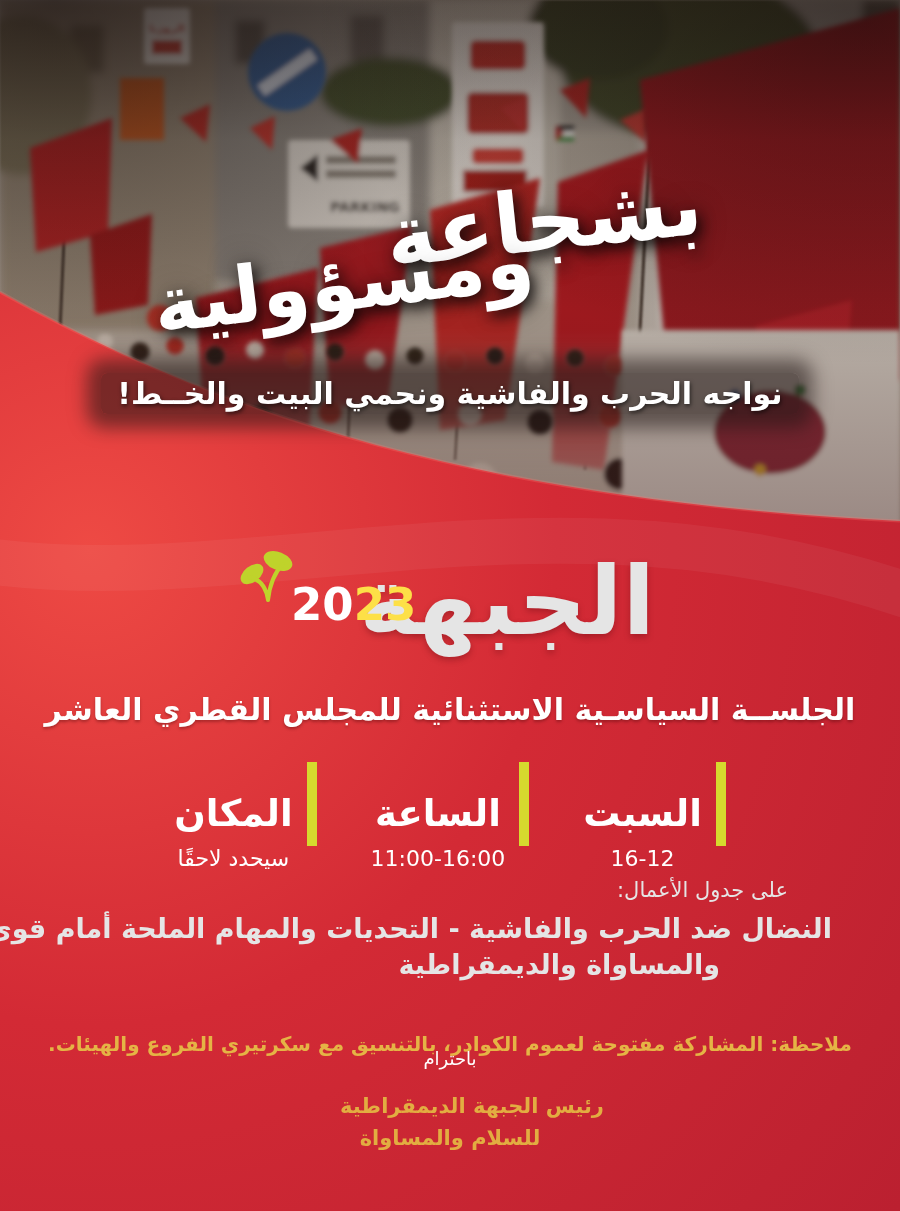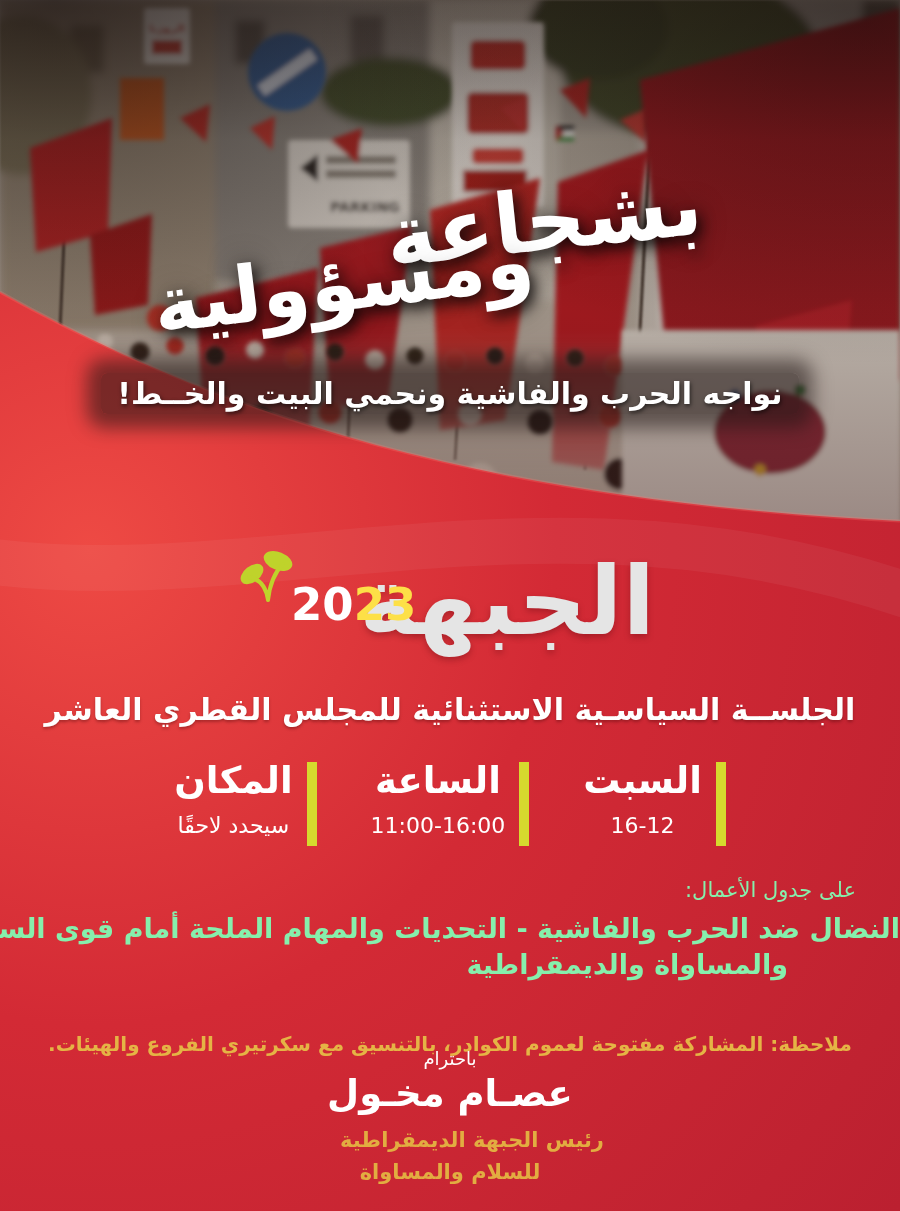--- a/index.html
+++ b/index.html
@@ -37,38 +37,38 @@
   
   .subtitle{position:absolute;top:692px;width:100%;text-align:center;direction:rtl;
             font-size:30px;font-weight:bold;color:#ffffff;white-space:nowrap;
             text-shadow:0 2px 3px rgba(70,10,10,.35);}
   
   .info-row{position:absolute;top:762px;width:100%;display:flex;direction:rtl;
             justify-content:center;gap:54px;}
   .info-col{display:flex;direction:rtl;}
   .info-bar{width:10px;height:84px;background:#d6d92e;margin-left:14px;flex:none;}
   .info-texts{text-align:center;}
-  .info-label{font-size:37px;font-weight:bold;color:#fff;line-height:1.05;white-space:nowrap;}
+  .info-label{font-size:37px;font-weight:bold;color:#fff;line-height:1.05;white-space:nowrap;margin-top:33px;}
   .info-value{font-size:22px;color:#fff;margin-top:12px;white-space:nowrap;}
   .ltr{direction:ltr;unicode-bidi:isolate;}
   
   .agenda{position:absolute;top:878px;width:100%;direction:rtl;text-align:right;
-          box-sizing:border-box;color:#86efac;}
+          padding-right:68px;box-sizing:border-box;color:#e5e5e5;}
   .agenda-label{font-size:21px;padding-right:44px;}
   .agenda-line1{font-size:27px;font-weight:bold;margin-top:9px;line-height:1.35;white-space:nowrap;}
   .agenda-line2{font-size:27px;font-weight:bold;padding-right:112px;line-height:1.35;}
   
   .note{position:absolute;top:1032px;width:100%;text-align:center;direction:rtl;
         font-size:20px;font-weight:bold;color:#e5b445;}
   
   .signature{position:absolute;top:1048px;width:100%;text-align:center;direction:rtl;color:#fff;}
   .sig-salutation{font-size:18px;}
   .sig-name{font-size:37px;font-weight:bold;margin-top:3px;letter-spacing:1px;}
   .sig-title{font-size:21px;color:#e2ad41;font-weight:bold;line-height:1.5;}
-  .sig-title.first{margin-top:10px;padding-left:44px;}
+  .sig-title.first{margin-top:22px;padding-left:44px;}
 </style>
 </head>
 <body>
 
 <div class="poster">
 
   <div class="photo">
     <svg class="photo-svg" viewBox="0 0 900 560">
       <defs>
         <filter id="f2">
@@ -294,18 +294,17 @@
   <div class="agenda">
     <div class="agenda-label">على جدول الأعمال:</div>
     <div class="agenda-line1">النضال ضد الحرب والفاشية - التحديات والمهام الملحة أمام قوى السلام</div>
     <div class="agenda-line2">والمساواة والديمقراطية</div>
   </div>
 
   <div class="note">ملاحظة: المشاركة مفتوحة لعموم الكوادر، بالتنسيق مع سكرتيري الفروع والهيئات.</div>
 
   <div class="signature">
     <div class="sig-salutation">باحترام</div>
-    <div class="sig-name">عصـام مخـول</div>
     <div class="sig-title first">رئيس الجبهة الديمقراطية</div>
     <div class="sig-title">للسلام والمساواة</div>
   </div>
 
 </div>
 
 </body></html>

